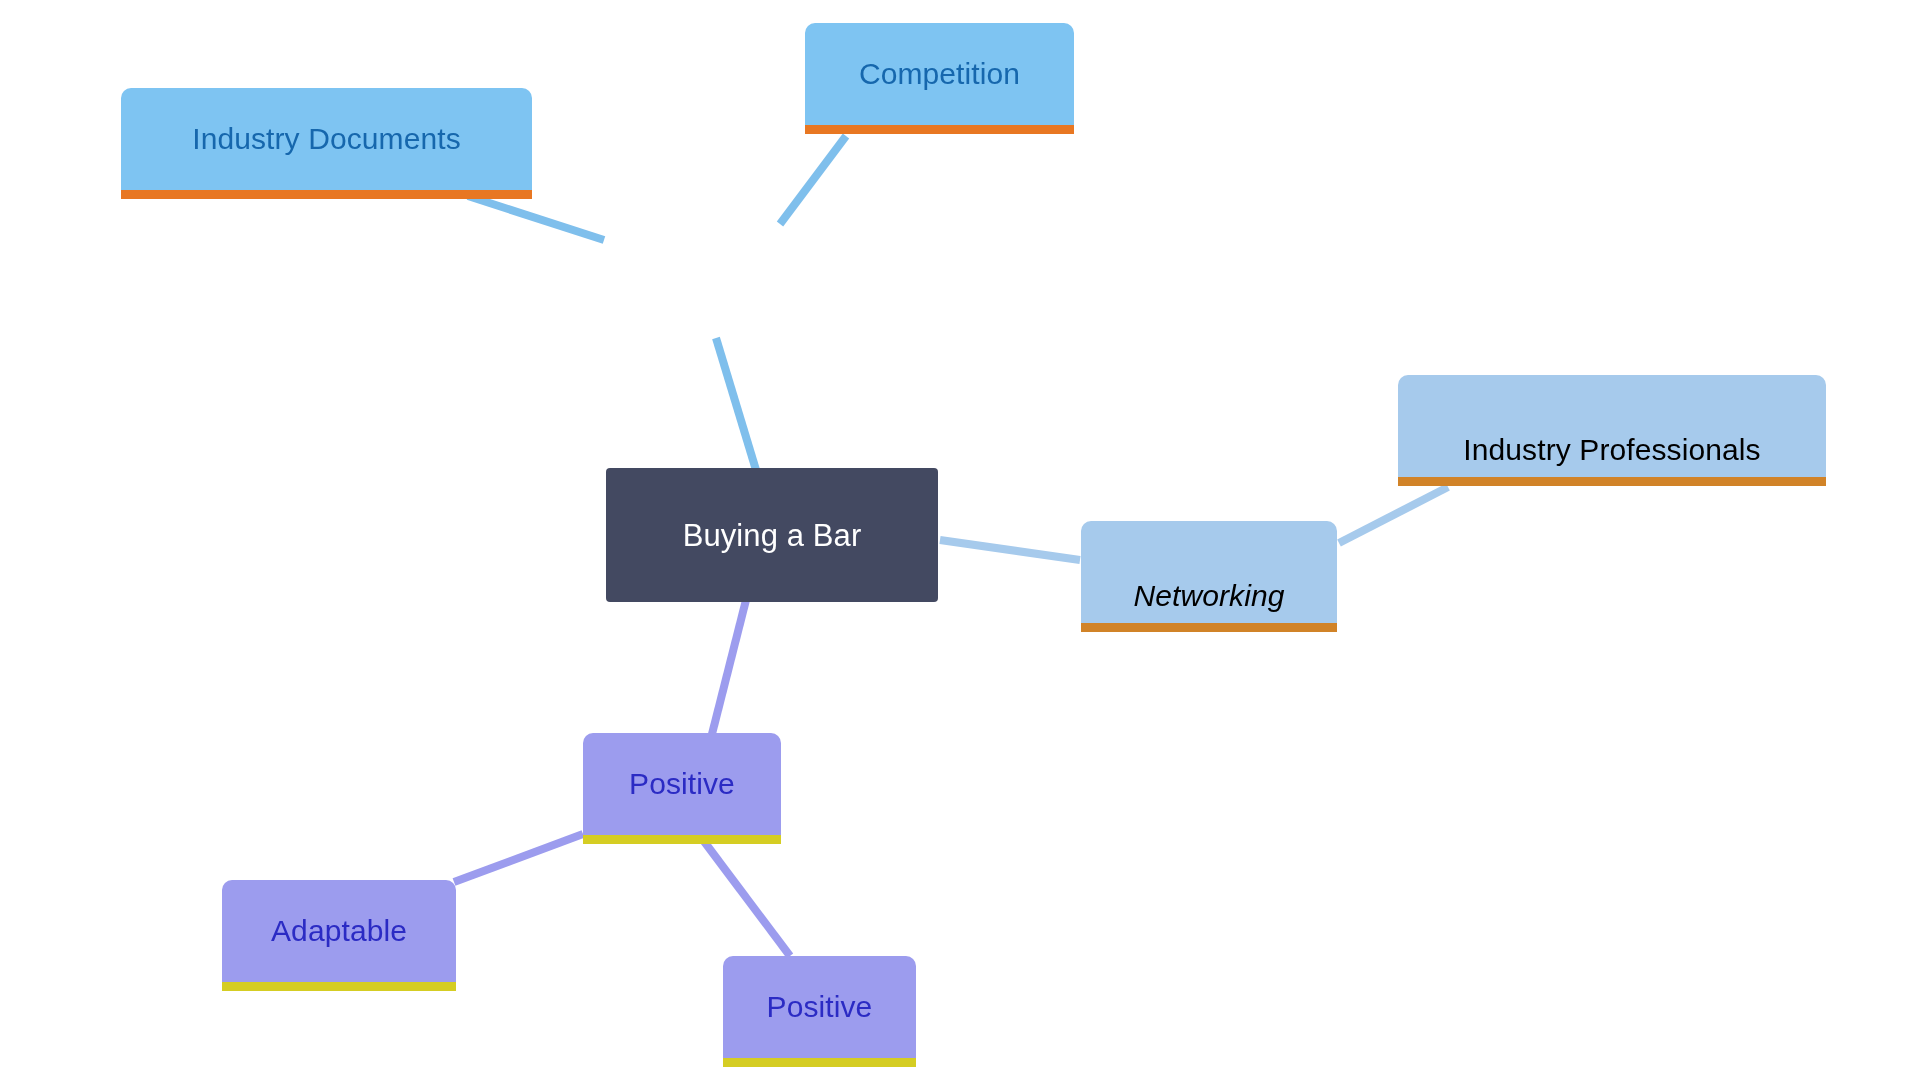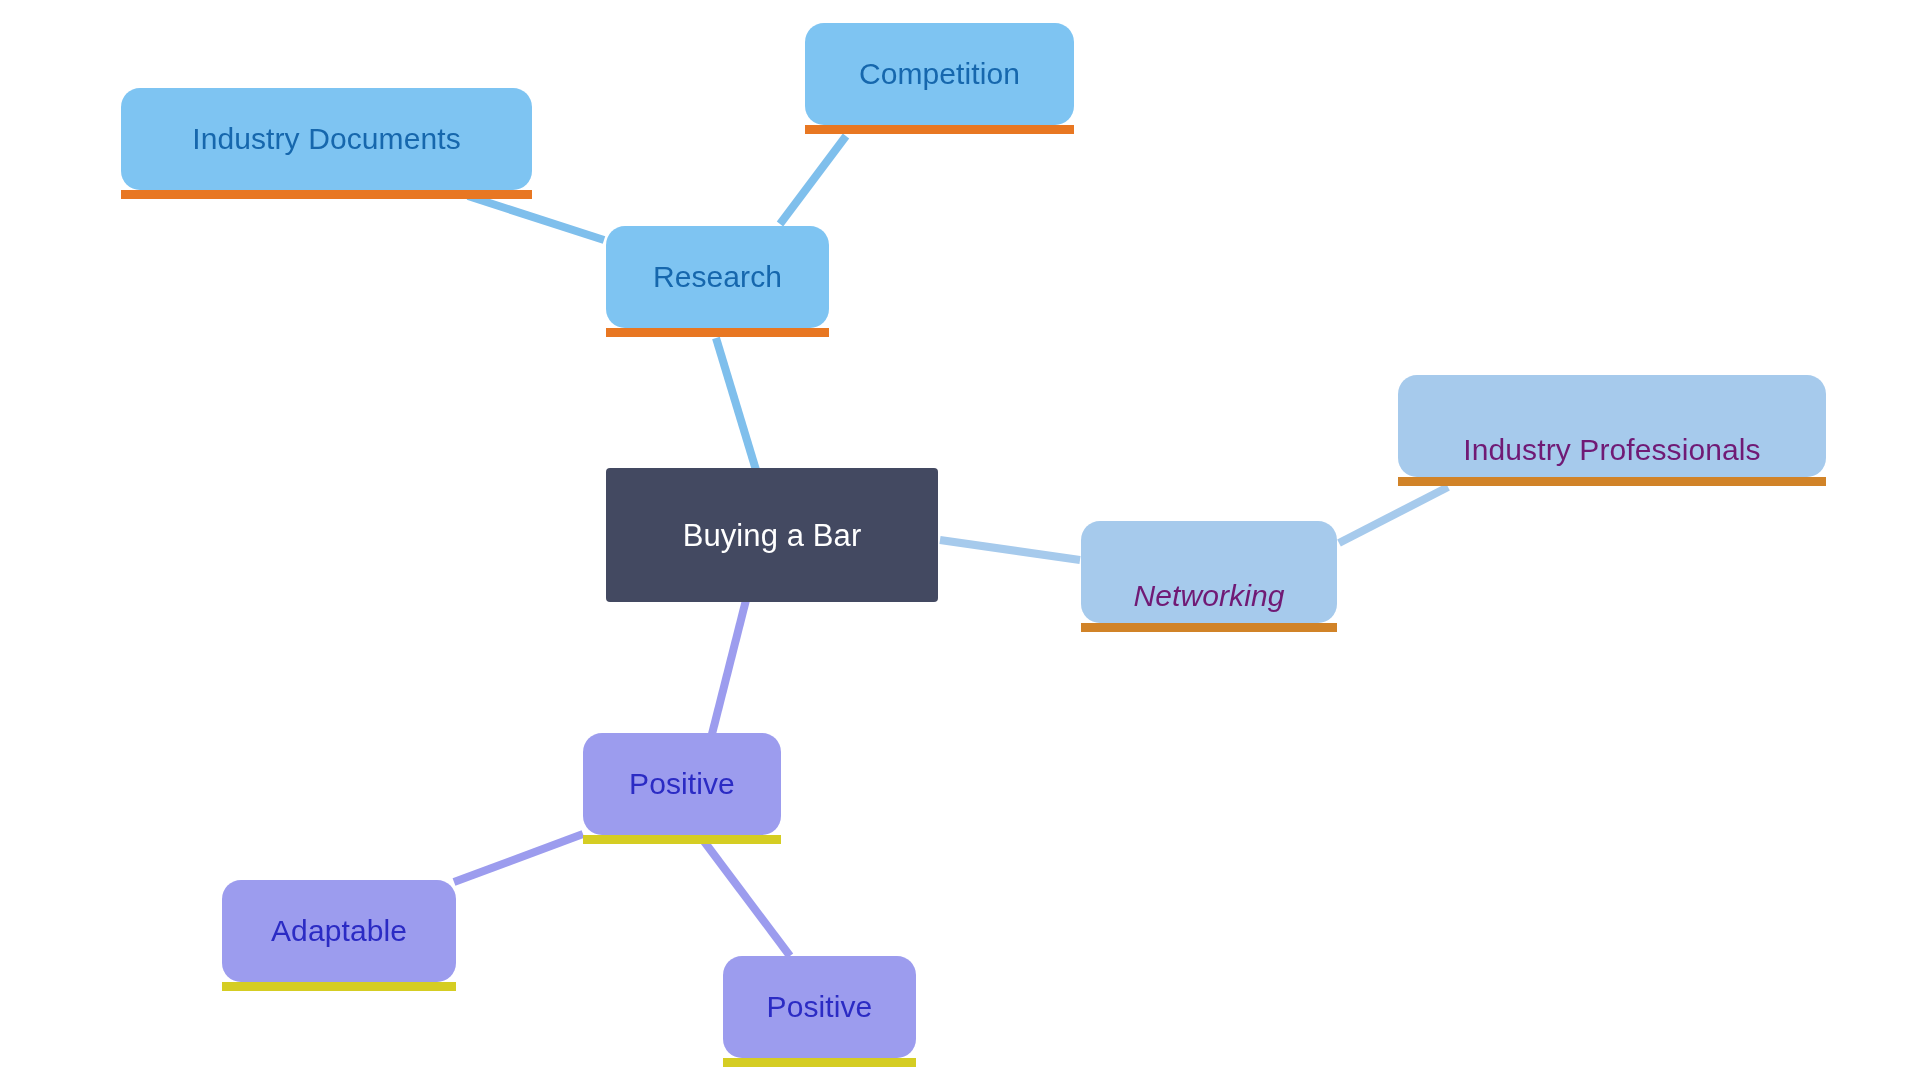--- a/index.html
+++ b/index.html
@@ -32,21 +32,20 @@
     position: absolute;
     box-sizing: border-box;
     display: flex;
     align-items: center;
     justify-content: center;
     border-top-left-radius: 10px;
     border-top-right-radius: 10px;
     border-bottom-left-radius: 0;
     border-bottom-right-radius: 0;
     white-space: nowrap;
-    border-radius: 19px;
   }
   .node-label {
     display: block;
     line-height: 1;
     letter-spacing: 0.1px;
   }
   .node-underline {
     position: absolute;
     left: 0;
     bottom: -9px;
@@ -71,21 +70,21 @@
     color: #1667ad;
   }
   .node.blue-strong .node-underline {
     background: #e87722;
   }
   
   .node.blue-soft {
     background: #a6caec;
   }
   .node.blue-soft .node-label {
-    color: #701a75;
+    color: #000000;
     margin-top: 48px;
   }
   .node.blue-soft .node-underline {
     background: #d18328;
   }
   
   .node.periwinkle {
     background: #9c9cee;
   }
   .node.periwinkle .node-label {
@@ -108,24 +107,20 @@
     <line x1="1339" y1="543" x2="1448" y2="487" stroke="#a6caec" stroke-width="8" stroke-linecap="butt"></line>
     <line x1="746" y1="600" x2="712" y2="734" stroke="#9c9cee" stroke-width="8" stroke-linecap="butt"></line>
     <line x1="583" y1="834" x2="454" y2="882" stroke="#9c9cee" stroke-width="8" stroke-linecap="butt"></line>
     <line x1="700" y1="836" x2="790" y2="956" stroke="#9c9cee" stroke-width="8" stroke-linecap="butt"></line>
   </svg>
 
   <div class="node root" style="left: 606px; top: 468px; width: 332px; height: 134px;">
     <span class="node-label" style="font-size: 31px;">Buying a Bar</span>
   </div>
 
-  <div class="node blue-strong" style="left: 606px; top: 226px; width: 223px; height: 102px;">
-    <span class="node-label" style="font-size: 30px;">Research</span>
-    <span class="node-underline"></span>
-  </div>
 
   <div class="node blue-strong" style="left: 121px; top: 88px; width: 411px; height: 102px;">
     <span class="node-label" style="font-size: 30px;">Industry Documents</span>
     <span class="node-underline"></span>
   </div>
 
   <div class="node blue-strong" style="left: 805px; top: 23px; width: 269px; height: 102px;">
     <span class="node-label" style="font-size: 30px;">Competition</span>
     <span class="node-underline"></span>
   </div>

